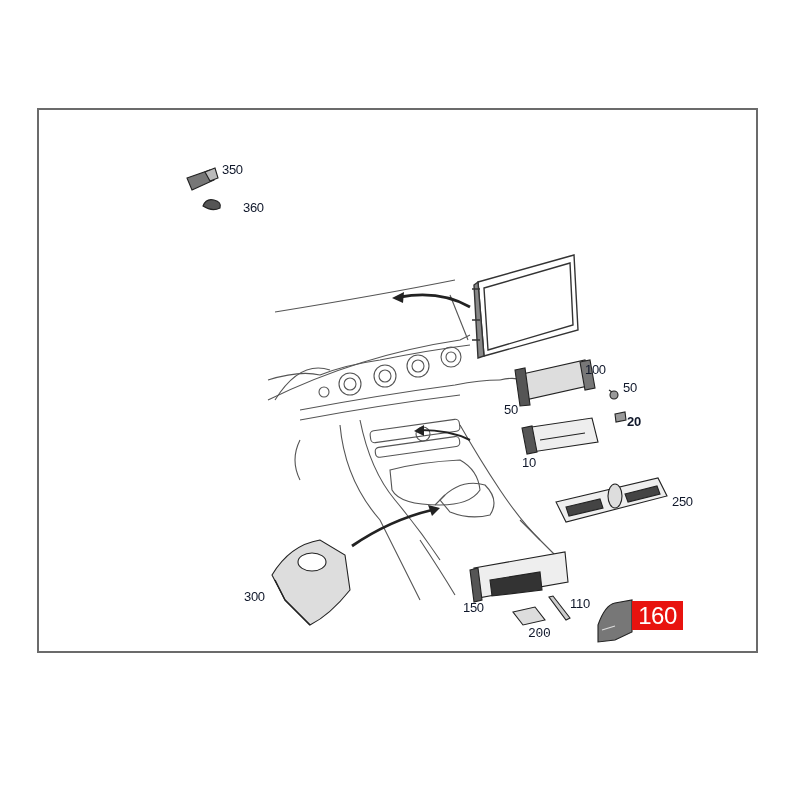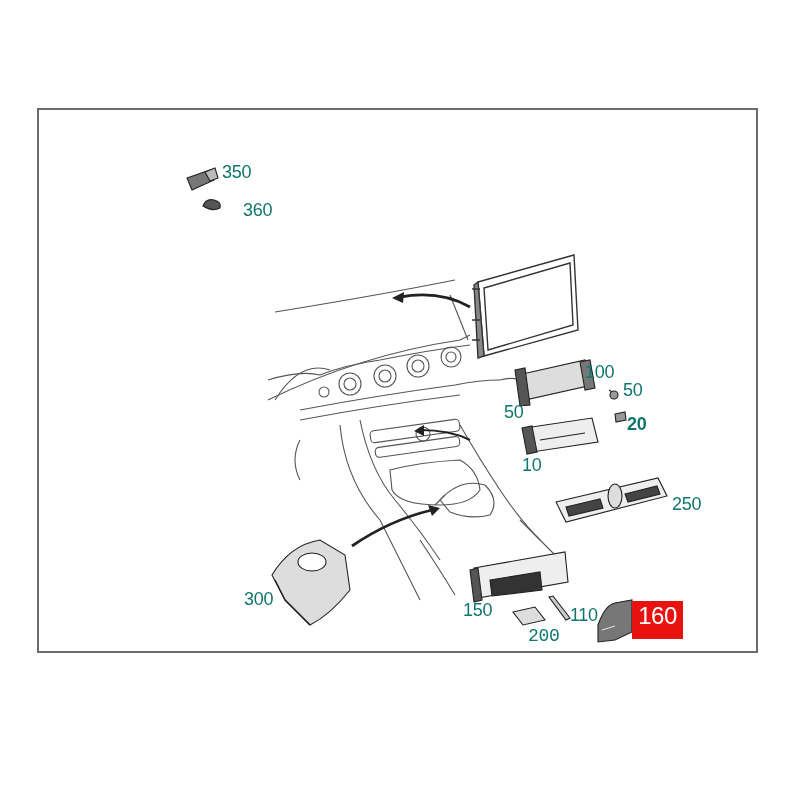--- a/index.html
+++ b/index.html
@@ -1,20 +1,20 @@
 <!DOCTYPE html>
 <html><head>
 <meta charset="utf-8">
 <style>
   html, body { margin:0; padding:0; background:#ffffff; }
   body { width:800px; height:800px; position:relative; overflow:hidden; font-family:"Liberation Sans", sans-serif; }
   .frame { position:absolute; left:37px; top:108px; width:721px; height:545px; border:2px solid #6b6b6b; box-sizing:border-box; background:#fff; }
   svg.art { position:absolute; left:0; top:0; width:800px; height:800px; }
-  .lbl { position:absolute; font-size:18px; color:#0f766e; letter-spacing:-0.3px; }
-  .badge { position:absolute; left:632px; top:601px; width:51px; height:38px; background:#e8130f; color:#fff; font-size:24px; line-height:29px; text-align:center; letter-spacing:-0.5px; }
+  .lbl { position:absolute; font-size:13px; color:#0f172a; letter-spacing:-0.3px; }
+  .badge { position:absolute; left:632px; top:601px; width:51px; height:29px; background:#e8130f; color:#fff; font-size:24px; line-height:29px; text-align:center; letter-spacing:-0.5px; }
 </style>
 </head>
 <body>
 
 <div class="frame"></div>
 
 <svg class="art" viewBox="0 0 800 800" fill="none" stroke="#444" stroke-width="1.1">
 
   <g stroke="#555">
     <path d="M275 312 Q380 295 455 280"></path>
@@ -141,15 +141,15 @@
 <span class="lbl" style="left:222px;top:162px;">350</span>
 <span class="lbl" style="left:243px;top:200px;">360</span>
 <span class="lbl" style="left:585px;top:314px;margin-top:48px;">100</span>
 <span class="lbl" style="left:623px;top:380px;">50</span>
 <span class="lbl" style="left:504px;top:402px;">50</span>
 <span class="lbl" style="left:627px;top:414px;font-weight:bold;">20</span>
 <span class="lbl" style="left:522px;top:455px;">10</span>
 <span class="lbl" style="left:672px;top:494px;">250</span>
 <span class="lbl" style="left:244px;top:589px;">300</span>
 <span class="lbl" style="left:463px;top:600px;">150</span>
-<span class="lbl" style="left:570px;top:596px;margin-top:9px;">110</span>
+<span class="lbl" style="left:570px;top:596px;">110</span>
 <span class="lbl" style="left:528px;top:626px;font-family:Liberation Mono, monospace;">200</span>
 <span class="badge">160</span>
 
 </body></html>

